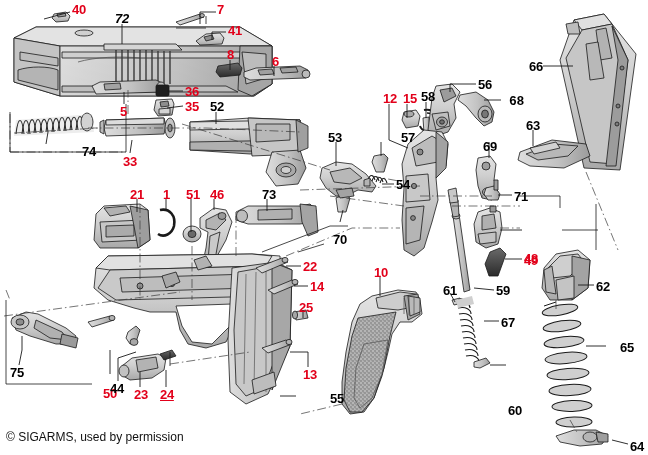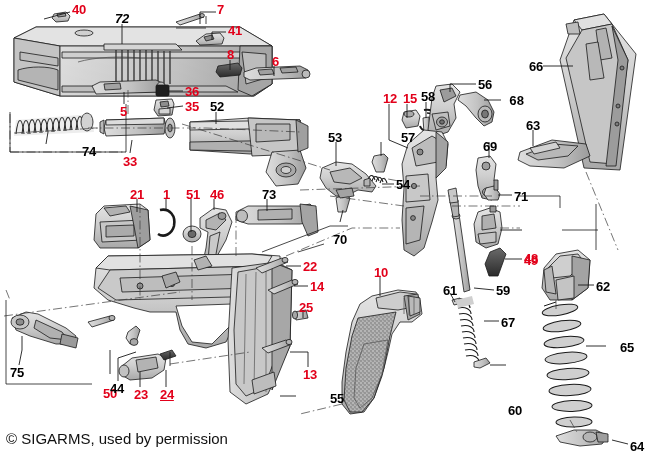--- a/index.html
+++ b/index.html
@@ -3,21 +3,21 @@
 <meta charset="utf-8">
 <style>
   html,body{margin:0;padding:0;background:#ffffff;}
   body{width:648px;height:455px;position:relative;overflow:hidden;
        font-family:"Liberation Sans",sans-serif;}
   #diagram{position:absolute;left:0;top:0;width:648px;height:455px;}
   .lbl{position:absolute;font-weight:bold;font-size:13px;line-height:13px;
        letter-spacing:-0.3px;white-space:nowrap;}
   .lbl.red{color:#e2001a;}
   .lbl.blk{color:#000000;}
-  #copyright{position:absolute;left:6px;top:430px;font-size:15px;color:#111;
+  #copyright{position:absolute;left:6px;top:430px;font-size:12px;color:#111;
              font-family:"Liberation Sans",sans-serif;white-space:nowrap;}
   svg{display:block;}
 </style>
 </head>
 <body>
 
 <svg id="diagram" viewBox="0 0 648 455">
   <defs>
     <linearGradient id="gMetal" x1="0" y1="0" x2="0" y2="1">
       <stop offset="0%" stop-color="#e4e4e4"></stop>

